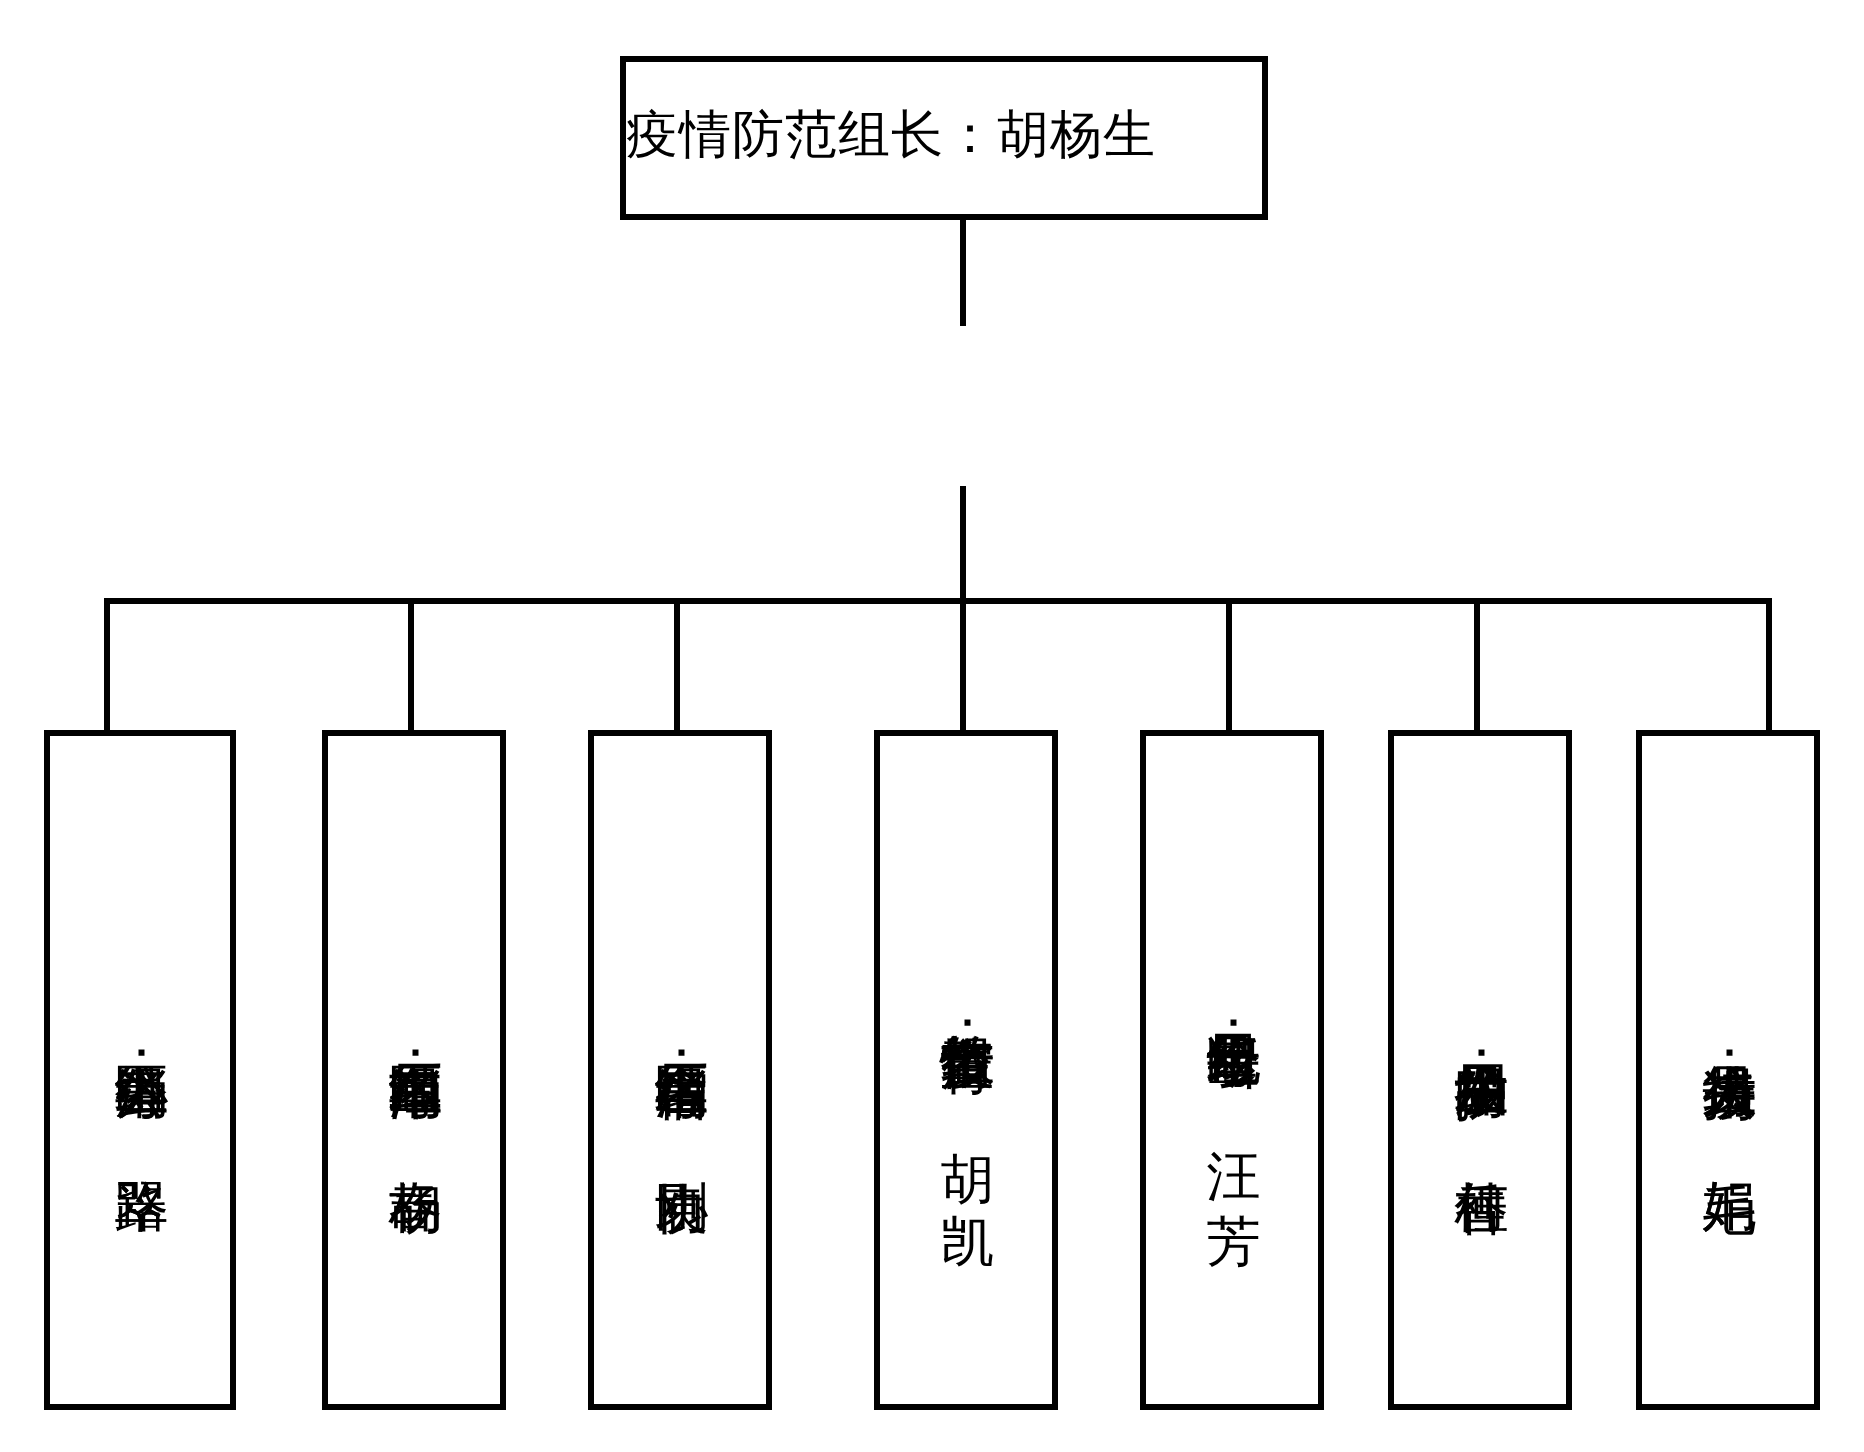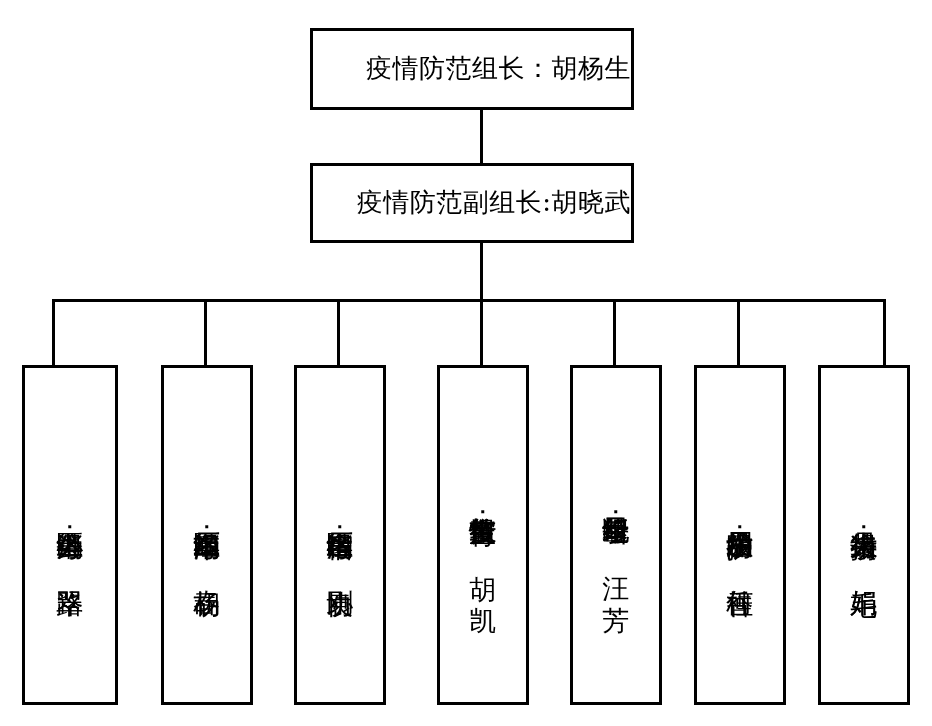--- a/index.html
+++ b/index.html
@@ -26,21 +26,21 @@
     background: #ffffff;
     display: flex;
     align-items: center;
     justify-content: center;
     text-align: center;
   }
 
   .node-box.top-node {
     display: flex;
     align-items: center;
-    justify-content: flex-end;
+    justify-content: flex-start;
   }
   .node-box.top-node .node-label {
     font-size: 26px;
     line-height: 1.15;
     letter-spacing: 0.5px;
     white-space: nowrap;
   }
 
   
   .node-box.leaf-node {
@@ -75,23 +75,20 @@
 <body>
 
 <div id="chart-root">
 
   <div class="node-box top-node" style="left:310px; top:28px; width:324px; height:82px;">
     <span class="node-label">疫情防范组长：胡杨生</span>
   </div>
 
   <div class="conn-v" style="left:480px; top:110px; height:53px;"></div>
 
-  <div class="node-box top-node" style="left:310px; top:163px; width:324px; height:80px;">
-    <span class="node-label">疫情防范副组长:胡晓武</span>
-  </div>
 
   <div class="conn-v" style="left:480px; top:243px; height:59px;"></div>
 
   <div class="conn-h" style="left:52px; top:299px; width:834px;"></div>
 
   <div class="conn-v" style="left:52px;  top:299px; height:67px;"></div>
   <div class="conn-v" style="left:204px; top:299px; height:67px;"></div>
   <div class="conn-v" style="left:337px; top:299px; height:67px;"></div>
   <div class="conn-v" style="left:480px; top:299px; height:67px;"></div>
   <div class="conn-v" style="left:613px; top:299px; height:67px;"></div>

